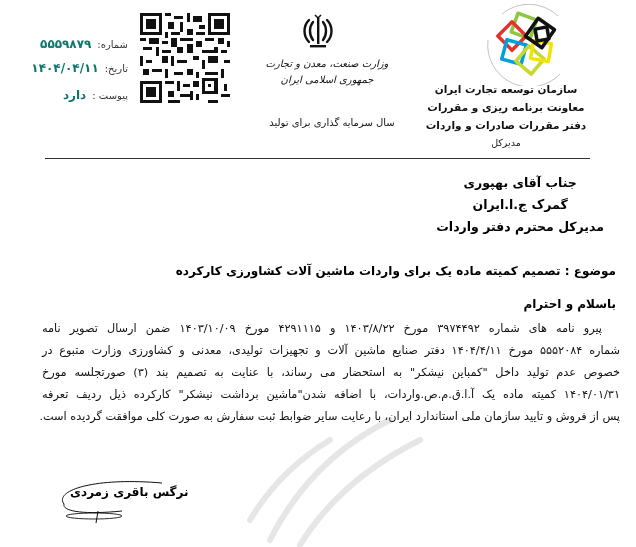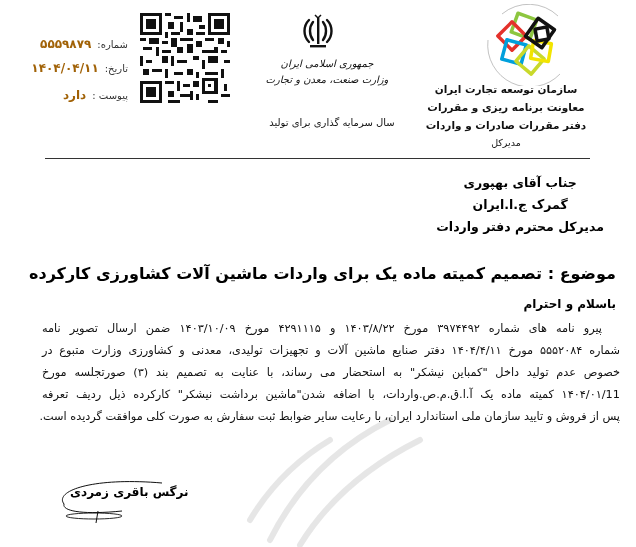--- a/index.html
+++ b/index.html
@@ -3,39 +3,39 @@
 <meta charset="utf-8">
 <style>
   html, body { margin:0; padding:0; background:#ffffff; }
   body { width:636px; height:547px; position:relative; overflow:hidden;
          font-family:"DejaVu Sans", sans-serif; color:#111; }
   .abs { position:absolute; }
 
   
   .meta-row { position:absolute; left:8px; width:120px; height:16px; display:flex; flex-direction:row-reverse; justify-content:flex-start; align-items:center; gap:6px; }
   .meta-label { font-size:10px; color:#333; direction:rtl; white-space:nowrap; }
-  .meta-value { font-size:12px; font-weight:bold; color:#a16207; direction:rtl; white-space:nowrap; letter-spacing:0.5px; }
+  .meta-value { font-size:12px; font-weight:bold; color:#0f766e; direction:rtl; white-space:nowrap; letter-spacing:0.5px; }
 
   
   .qr { left:140px; top:13px; width:90px; height:90px; background:#fff; }
 
   
   .emblem { left:300px; top:12px; width:36px; height:38px; }
   .gov-text { left:262px; top:56px; width:130px; text-align:center; font-family:"DejaVu Serif", serif; font-style:italic; font-size:10px; line-height:16px; direction:rtl; color:#111; }
   .slogan { left:262px; top:117px; width:140px; text-align:center; font-size:10px; direction:rtl; color:#111; }
 
   
   .tpo-logo { left:480px; top:4px; width:110px; height:82px; }
   .tpo-text { left:416px; top:80px; width:180px; text-align:center; direction:rtl; font-weight:bold; font-size:10.5px; line-height:18px; color:#111; }
   .tpo-text .small { font-weight:normal; font-size:9.5px; }
 
   .sep { left:45px; top:158px; width:438px; height:0; border-top:1.5px solid #333; }
 
   .addressee { right:32px; top:172px; text-align:center; direction:rtl; font-weight:bold; font-size:12.5px; line-height:22px; color:#000; }
-  .subject { right:20px; top:264px; direction:rtl; text-align:right; font-weight:bold; font-size:16px; color:#000; white-space:nowrap; }
+  .subject { right:20px; top:264px; direction:rtl; text-align:right; font-weight:bold; font-size:12px; color:#000; white-space:nowrap; }
   .greeting { right:20px; top:297px; direction:rtl; text-align:right; font-weight:bold; font-size:12px; color:#000; }
 
   .para { left:14px; top:318px; width:606px; direction:rtl; text-align:justify; font-size:11.3px; line-height:22px; color:#111; }
   .para .line { display:block; white-space:nowrap; text-align-last:justify;margin-left:28px; }
 
   .signature-wrap { left:52px; top:471px; width:120px; height:52px;text-align:right; }
   .sig-name { position:absolute; left:18px; top:14px; direction:rtl; font-weight:bold; font-size:12px; color:#000; white-space:nowrap; }
 
   .watermark { left:230px; top:400px; width:220px; height:150px; opacity:0.18; pointer-events:none; }
 </style>
@@ -135,22 +135,22 @@
     <path d="M9 8 C3 14 3 24 9 30"></path>
     <path d="M13 10 C9 15 9 23 13 28"></path>
     <path d="M27 8 C33 14 33 24 27 30"></path>
     <path d="M23 10 C27 15 27 23 23 28"></path>
   </g>
   <rect x="17" y="6" width="2.4" height="26" fill="#111"></rect>
   <path d="M15 3 L18 6 L21 3" fill="none" stroke="#111" stroke-width="1.5"></path>
   <rect x="10" y="33" width="16" height="2.4" fill="#111"></rect>
 </svg>
 <div class="abs gov-text">
+  <div>وزارت صنعت، معدن و تجارت</div>
   <div>جمهوری اسلامی ایران</div>
-  <div>وزارت صنعت، معدن و تجارت</div>
 </div>
 <div class="abs slogan">سال سرمایه گذاری برای تولید</div>
 
 <svg class="abs tpo-logo" viewBox="0 0 110 82">
   <g fill="none" stroke-width="3.5" stroke-linejoin="round">
     <rect x="34" y="12" width="20" height="20" transform="rotate(20 44 22)" stroke="#8dc63f"></rect>
     <rect x="22" y="22" width="20" height="20" transform="rotate(45 32 32)" stroke="#e4312b"></rect>
     <rect x="24" y="38" width="20" height="20" transform="rotate(15 34 48)" stroke="#00a0dc"></rect>
     <rect x="40" y="46" width="20" height="20" transform="rotate(40 50 56)" stroke="#c9d92b"></rect>
     <rect x="52" y="38" width="18" height="18" transform="rotate(10 61 47)" stroke="#f2e400"></rect>
@@ -175,21 +175,21 @@
   <div>مدیرکل محترم دفتر واردات</div>
 </div>
 
 <div class="abs subject">موضوع : تصمیم کمیته ماده یک برای واردات ماشین آلات کشاورزی کارکرده</div>
 <div class="abs greeting">باسلام و احترام</div>
 
 <div class="abs para">
   <span class="line" style="padding-right:18px;">پیرو نامه های شماره ۳۹۷۴۴۹۲ مورخ ۱۴۰۳/۸/۲۲ و ۴۲۹۱۱۱۵ مورخ ۱۴۰۳/۱۰/۰۹ ضمن ارسال تصویر نامه</span>
   <span class="line">شماره ۵۵۵۲۰۸۴ مورخ ۱۴۰۴/۴/۱۱ دفتر صنایع ماشین آلات و تجهیزات تولیدی، معدنی و کشاورزی وزارت متبوع در</span>
   <span class="line">خصوص عدم تولید داخل "کمباین نیشکر" به استحضار می رساند، با عنایت به تصمیم بند (۳) صورتجلسه مورخ</span>
-  <span class="line">۱۴۰۴/۰۱/11 کمیته ماده یک آ.ا.ق.م.ص.واردات، با اضافه شدن"ماشین برداشت نیشکر" کارکرده ذیل ردیف تعرفه</span>
+  <span class="line">۱۴۰۴/۰۱/۳۱ کمیته ماده یک آ.ا.ق.م.ص.واردات، با اضافه شدن"ماشین برداشت نیشکر" کارکرده ذیل ردیف تعرفه</span>
   <span class="line">پس از فروش و تایید سازمان ملی استاندارد ایران، با رعایت سایر ضوابط ثبت سفارش به صورت کلی موافقت گردیده است.</span>
 </div>
 
 <svg class="abs watermark" viewBox="0 0 220 150">
   <g fill="none" stroke="#7a7a7a" stroke-width="6" stroke-linecap="round">
     <path d="M40 140 Q80 60 160 20"></path>
     <path d="M70 145 Q110 80 190 40"></path>
     <path d="M20 120 Q50 70 100 40"></path>
   </g>
 </svg>

